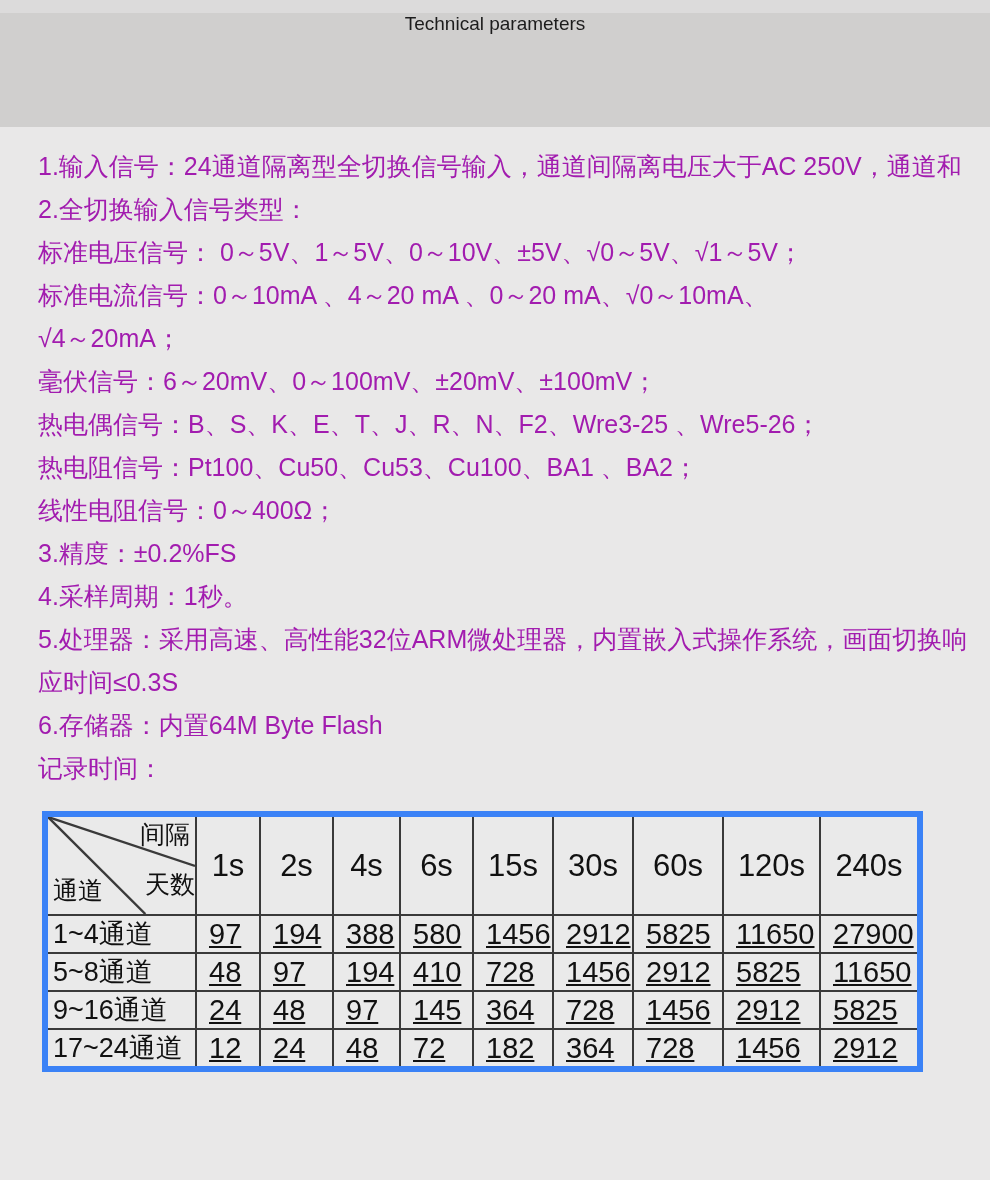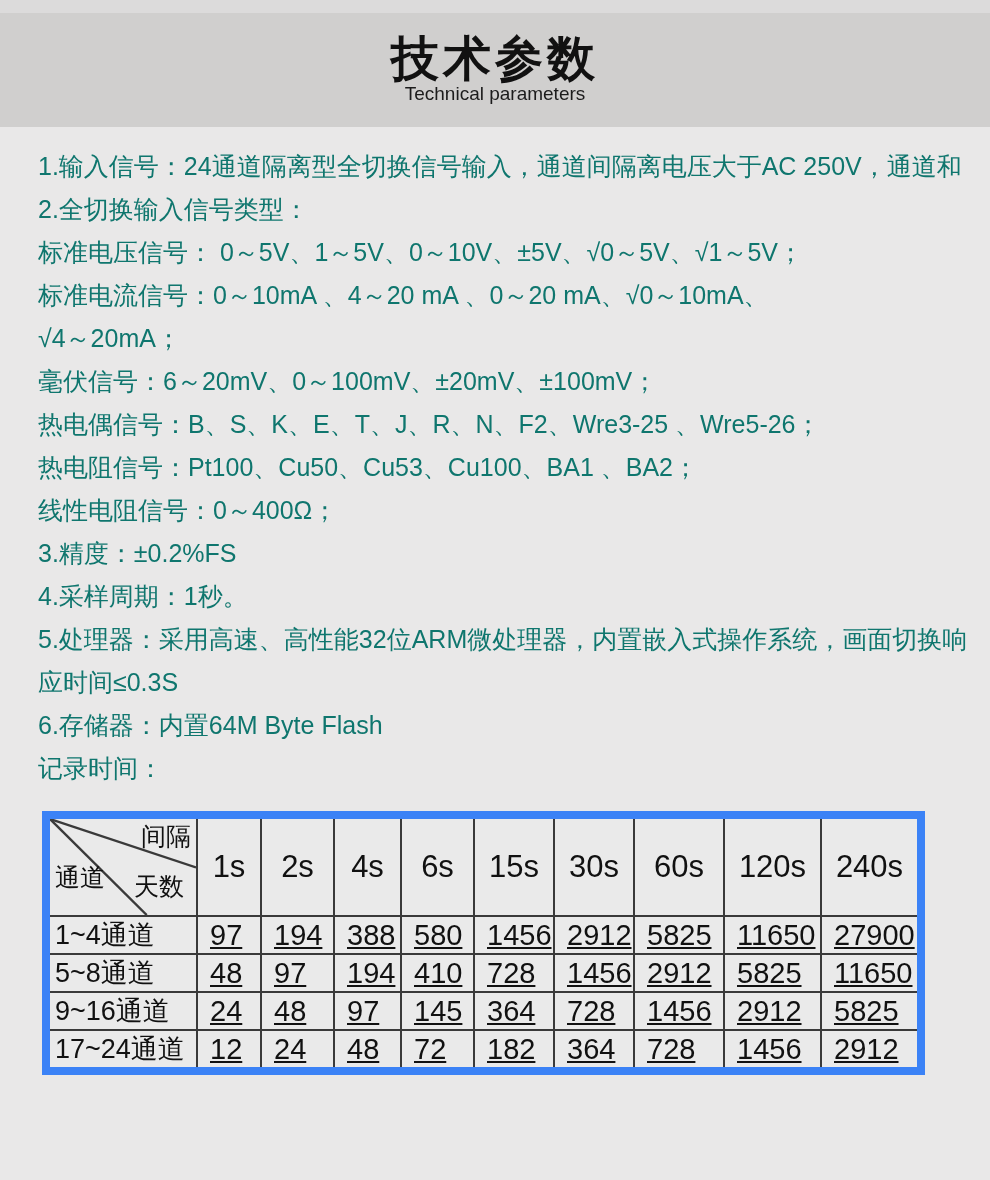--- a/index.html
+++ b/index.html
@@ -28,28 +28,28 @@
   .band .subtitle {
     margin-top:0;
     font-size:19px;
     font-weight:400;
     color:#1c1c1c;
   }
   .content {
     margin:18px 20px 0 38px;
     font-size:25px;
     line-height:43px;
-    color:#0f766e;
+    color:#a21caf;
   }
   .spec-line { white-space:nowrap; }
   table.rec-table {
     border-collapse:collapse;
     table-layout:fixed;
     margin:21px 0 0 42px;
-    border:8px solid #3b82f6;
+    border:6px solid #3b82f6;
     background:#eaeaea;
   }
   .rec-table th, .rec-table td {
     border:2px solid #3a3a3a;
     font-weight:400;
     color:#111;
   }
   .rec-table thead th {
     height:101px;
     font-size:31px;
@@ -75,30 +75,29 @@
     display:block;
   }
   th.corner .corner-label {
     position:absolute;
     font-size:25px;
     font-weight:400;
     line-height:1;
     color:#111;
   }
   .lbl-interval { top:5px;  right:5px; }
-  .lbl-days     { top:55px; right:12px; }
-  .lbl-channel  { bottom:25px; left:5px; }
+  .lbl-days     { top:55px; right:0; }
+  .lbl-channel  { bottom:9px; left:5px;font-family:Liberation Mono, monospace; }
 </style>
 </head>
 <body>
 
 <div class="top-strip"></div>
 
 <header class="band">
-  <div class="title">技术参数</div>
   <div class="subtitle">Technical parameters</div>
 </header>
 
 <main class="content">
   <div class="spec-line">1.输入信号：24通道隔离型全切换信号输入，通道间隔离电压大于AC 250V，通道和</div>
   <div class="spec-line">2.全切换输入信号类型：</div>
   <div class="spec-line">标准电压信号： 0～5V、1～5V、0～10V、±5V、√0～5V、√1～5V；</div>
   <div class="spec-line">标准电流信号：0～10mA 、4～20 mA 、0～20 mA、√0～10mA、</div>
   <div class="spec-line">√4～20mA；</div>
   <div class="spec-line">毫伏信号：6～20mV、0～100mV、±20mV、±100mV；</div>

